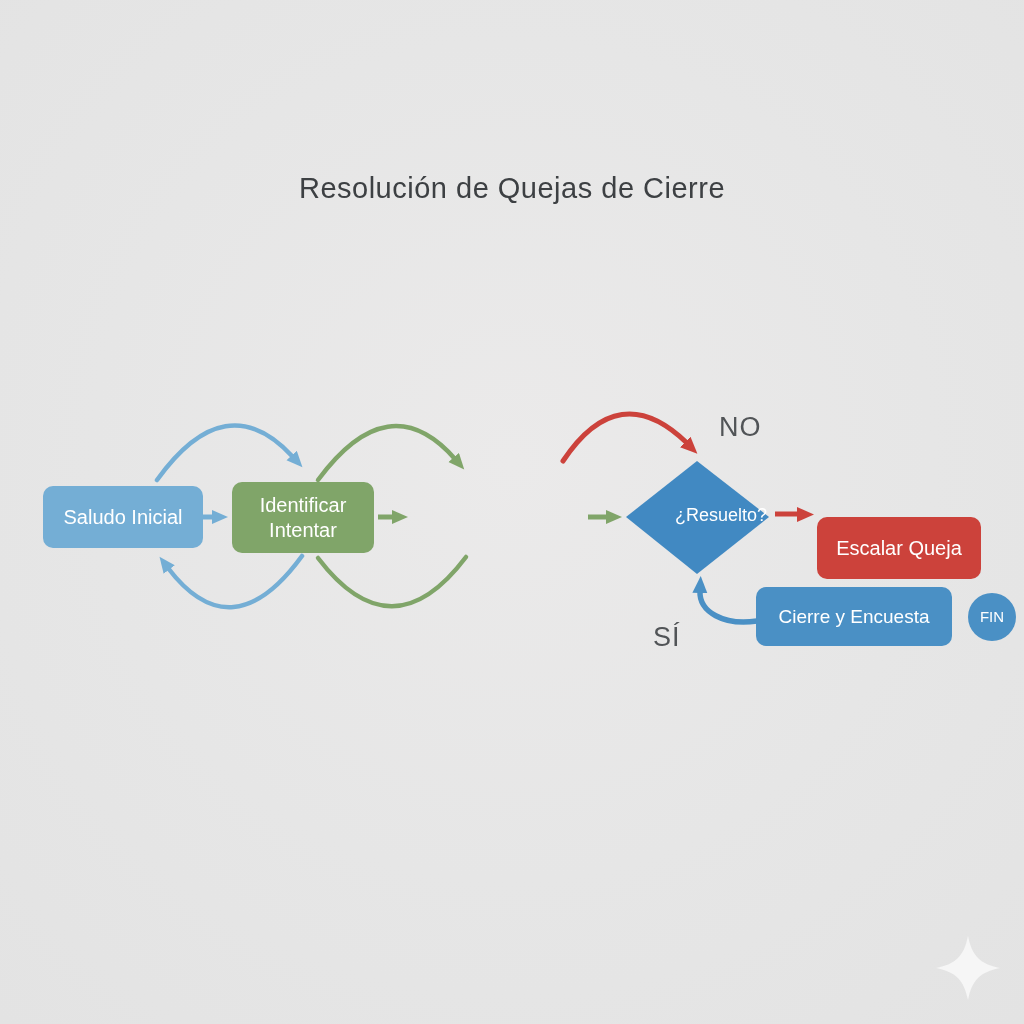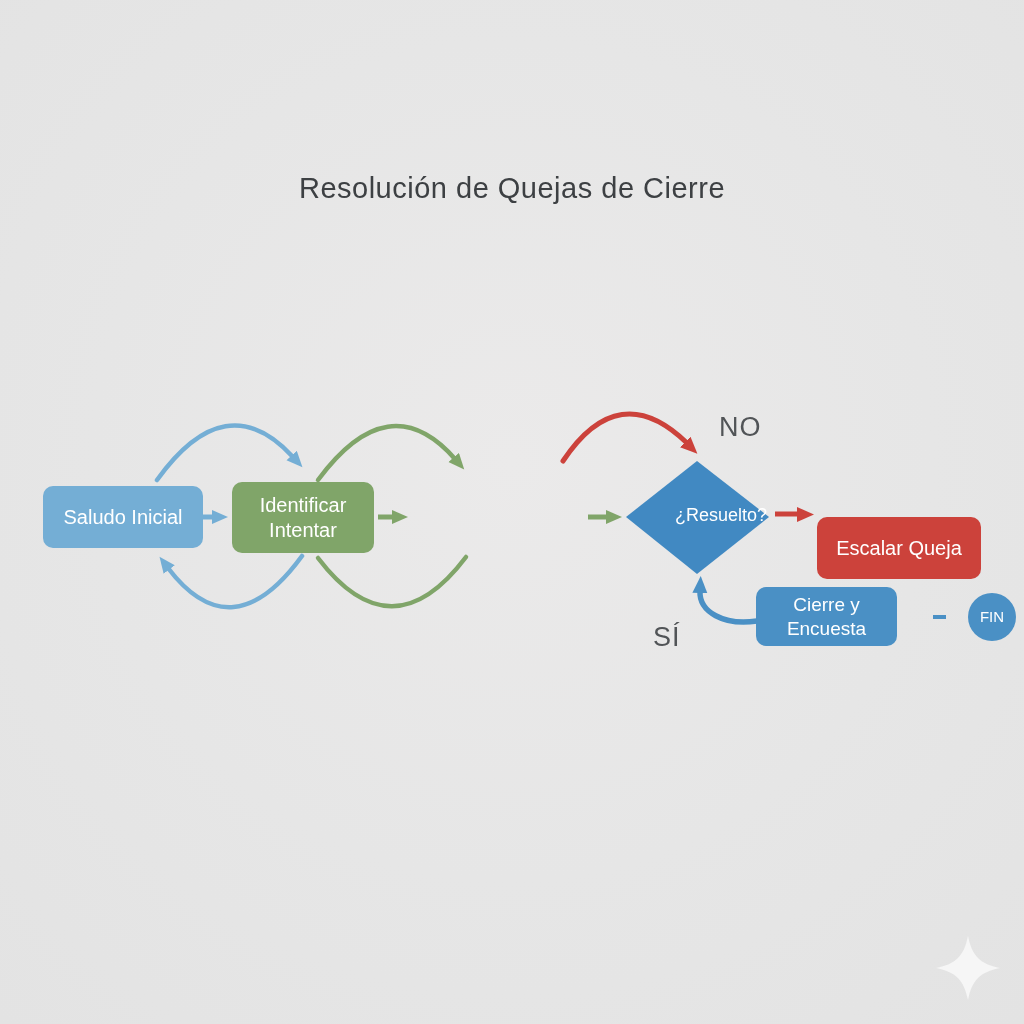--- a/index.html
+++ b/index.html
@@ -38,21 +38,21 @@
     text-align: center;
     color: #ffffff;
     border-radius: 10px;
     line-height: 1.25;
     padding: 4px 8px;
   }
   .node-saludo      { left: 43px;  top: 486px; width: 160px; height: 62px; background: #74aed5; font-size: 20px; }
   .node-identificar { left: 232px; top: 482px; width: 142px; height: 71px; background: #80a569; font-size: 20px; }
   .node-intentar    { left: 410px; top: 484px; width: 174px; height: 64px; background: #80a569; font-size: 20px; }
   .node-escalar     { left: 817px; top: 481px; width: 164px; height: 62px; background: #cc423b; font-size: 20px; margin-top: 36px; }
-  .node-cierre      { left: 756px; top: 587px; width: 141px; height: 59px; background: #4a90c5; font-size: 19px; }
+  .node-cierre      { left: 756px; top: 587px; width: 196px; height: 59px; background: #4a90c5; font-size: 19px; }
   .node-fin {
     left: 968px; top: 593px; width: 48px; height: 48px;
     background: #4a90c5; border-radius: 50%; font-size: 15px; padding: 0;
   }
   .diamond-label {
     position: absolute;
     left: 627px; top: 505px; width: 140px;
     text-align: right;
     color: #ffffff;
     font-size: 18px;

